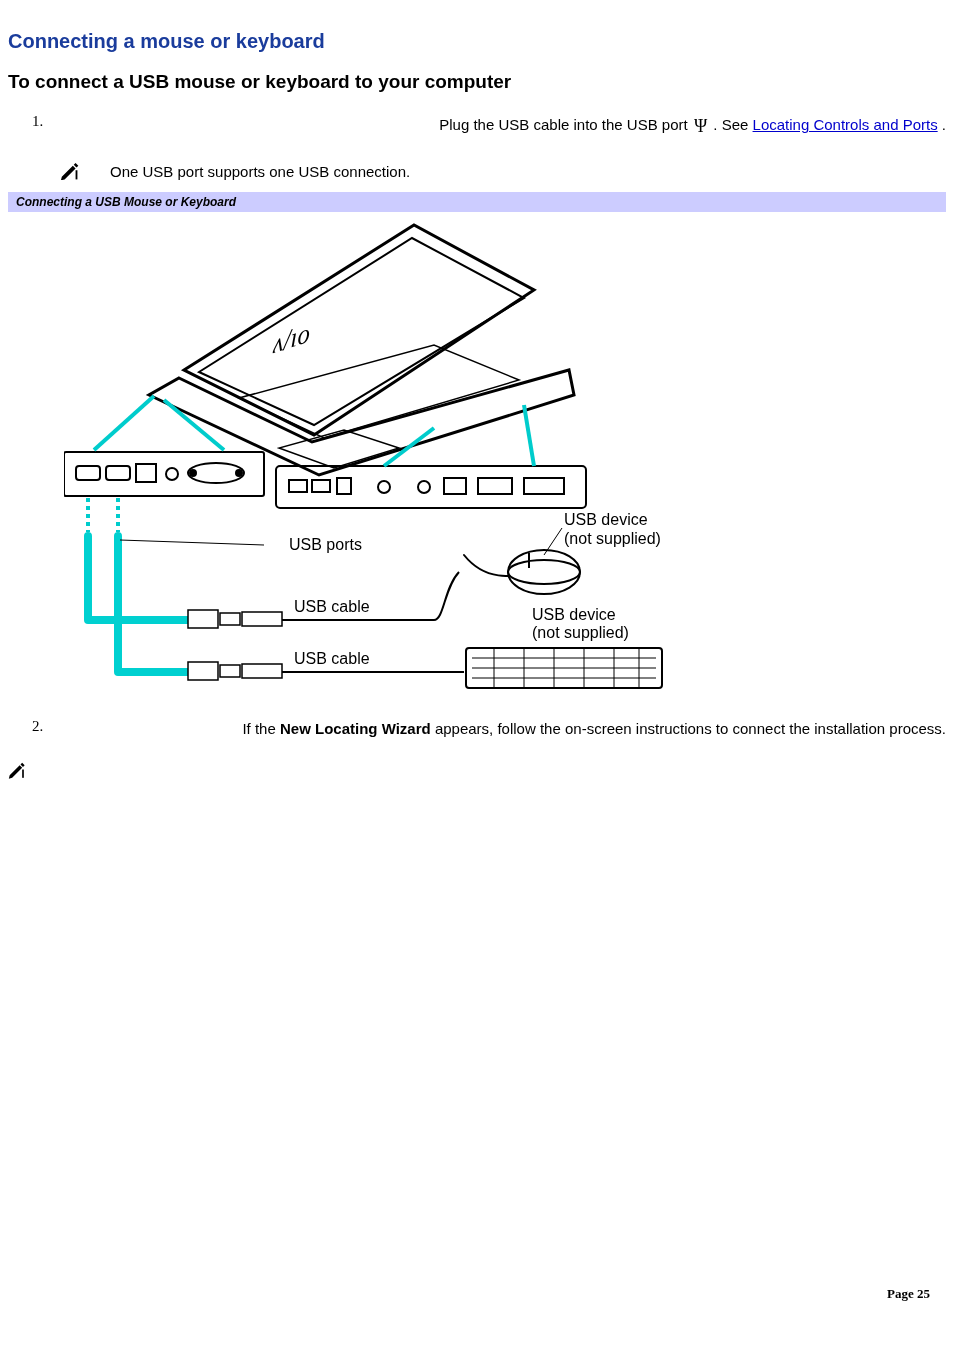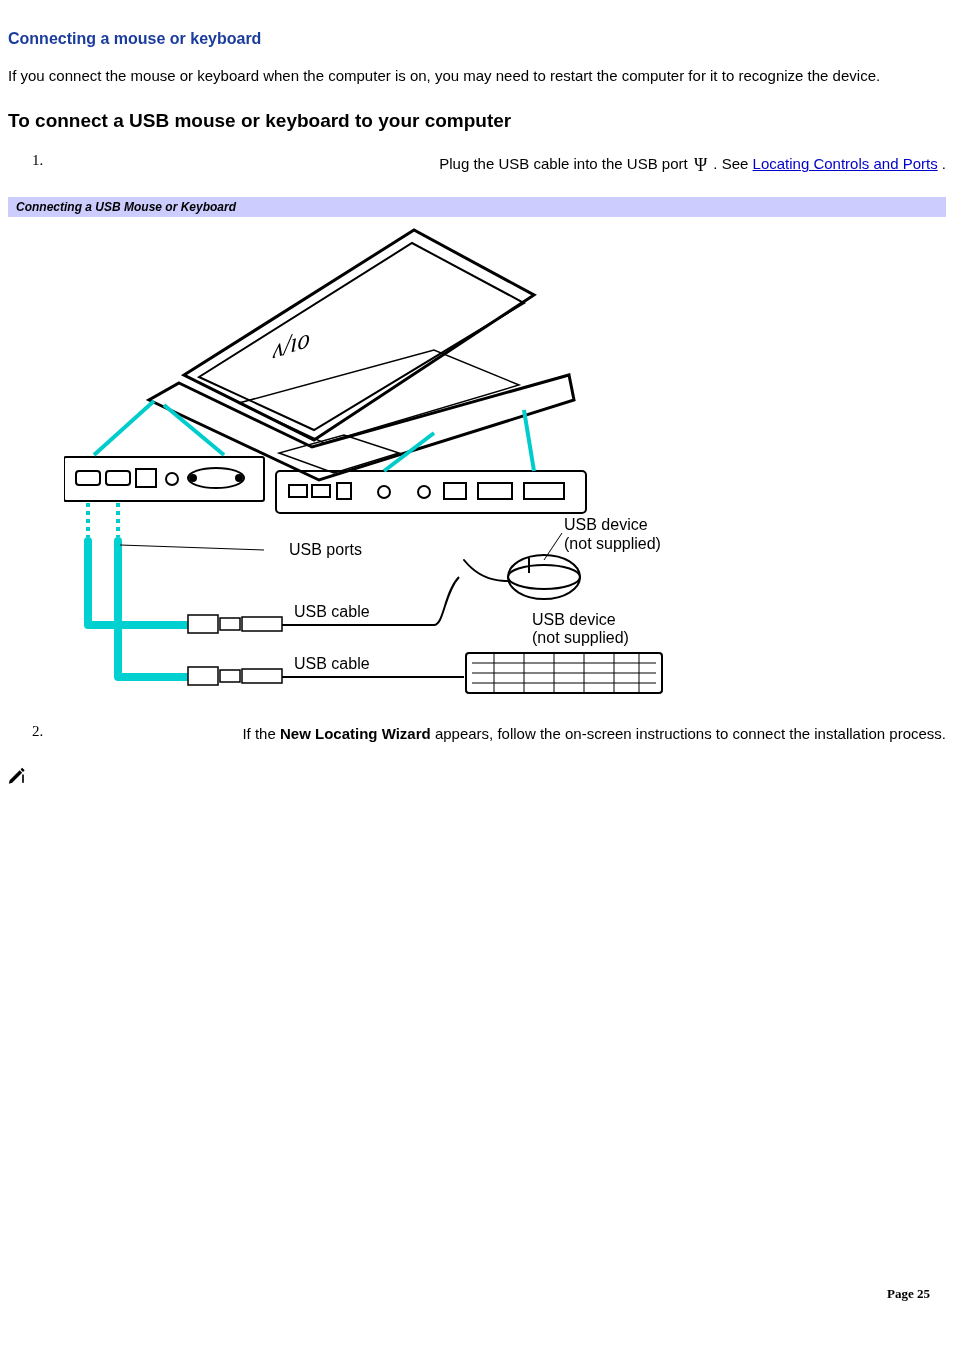--- a/index.html
+++ b/index.html
@@ -11,21 +11,21 @@
     color: #000;
     width: 954px;
   }
   .page {
     padding: 8px 8px 0 8px;
     box-sizing: border-box;
     min-height: 1280px;
   }
   h2.section-title {
     color: #1a3c9c;
-    font-size: 16px;
+    font-size: 20px;
     font-weight: bold;
     margin: 22px 0 18px 0;
   }
   p.intro {
     margin: 0 0 24px 0;
     line-height: 1.35;
   }
   h3.sub-heading {
     font-size: 19px;
     font-weight: bold;
@@ -105,36 +105,42 @@
     font-weight: bold;
     padding: 6px 24px 14px 4px;
   }
 </style>
 </head>
 <body>
 
 <div class="page">
   <h2 class="section-title">Connecting a mouse or keyboard</h2>
 
-  <p class="intro">If you connect the mouse or keyboard when the computer is on, you may need to restart the computer for it to recognize the device.</p>
 
   <h3 class="sub-heading">To connect a USB mouse or keyboard to your computer</h3>
 
   <ol class="steps">
     <li>
       <span class="step-line">
         <span>Plug the USB cable into the USB port </span>
         <span class="usb-symbol">Ψ</span>
         <span>. See </span>
         <a href="#" class="doc-link">Locating Controls and Ports</a>
         <span>.</span>
       </span>
     </li>
   </ol>
 
+  <div class="note-row">
+    <svg class="note-icon" viewBox="0 0 24 20">
+      <path d="M2 16 L14 4 L17 7 L5 19 L1 20 L2 16 Z M15 3 L17 1 L20 4 L18 6 Z"></path>
+      <rect x="17" y="9" width="2" height="10"></rect>
+    </svg>
+    <span class="note-text">One USB port supports one USB connection.</span>
+  </div>
 
   <div class="figure-title-bar">Connecting a USB Mouse or Keyboard</div>
 
   <div class="figure-block">
     <svg class="diagram" width="600" height="480" viewBox="0 0 600 480">
 
       <g fill="none" stroke="#000" stroke-width="3">
 
         <polygon points="120,150 350,5 470,70 250,215"></polygon>
         <polygon points="135,152 348,18 460,78 250,205" stroke-width="2"></polygon>

